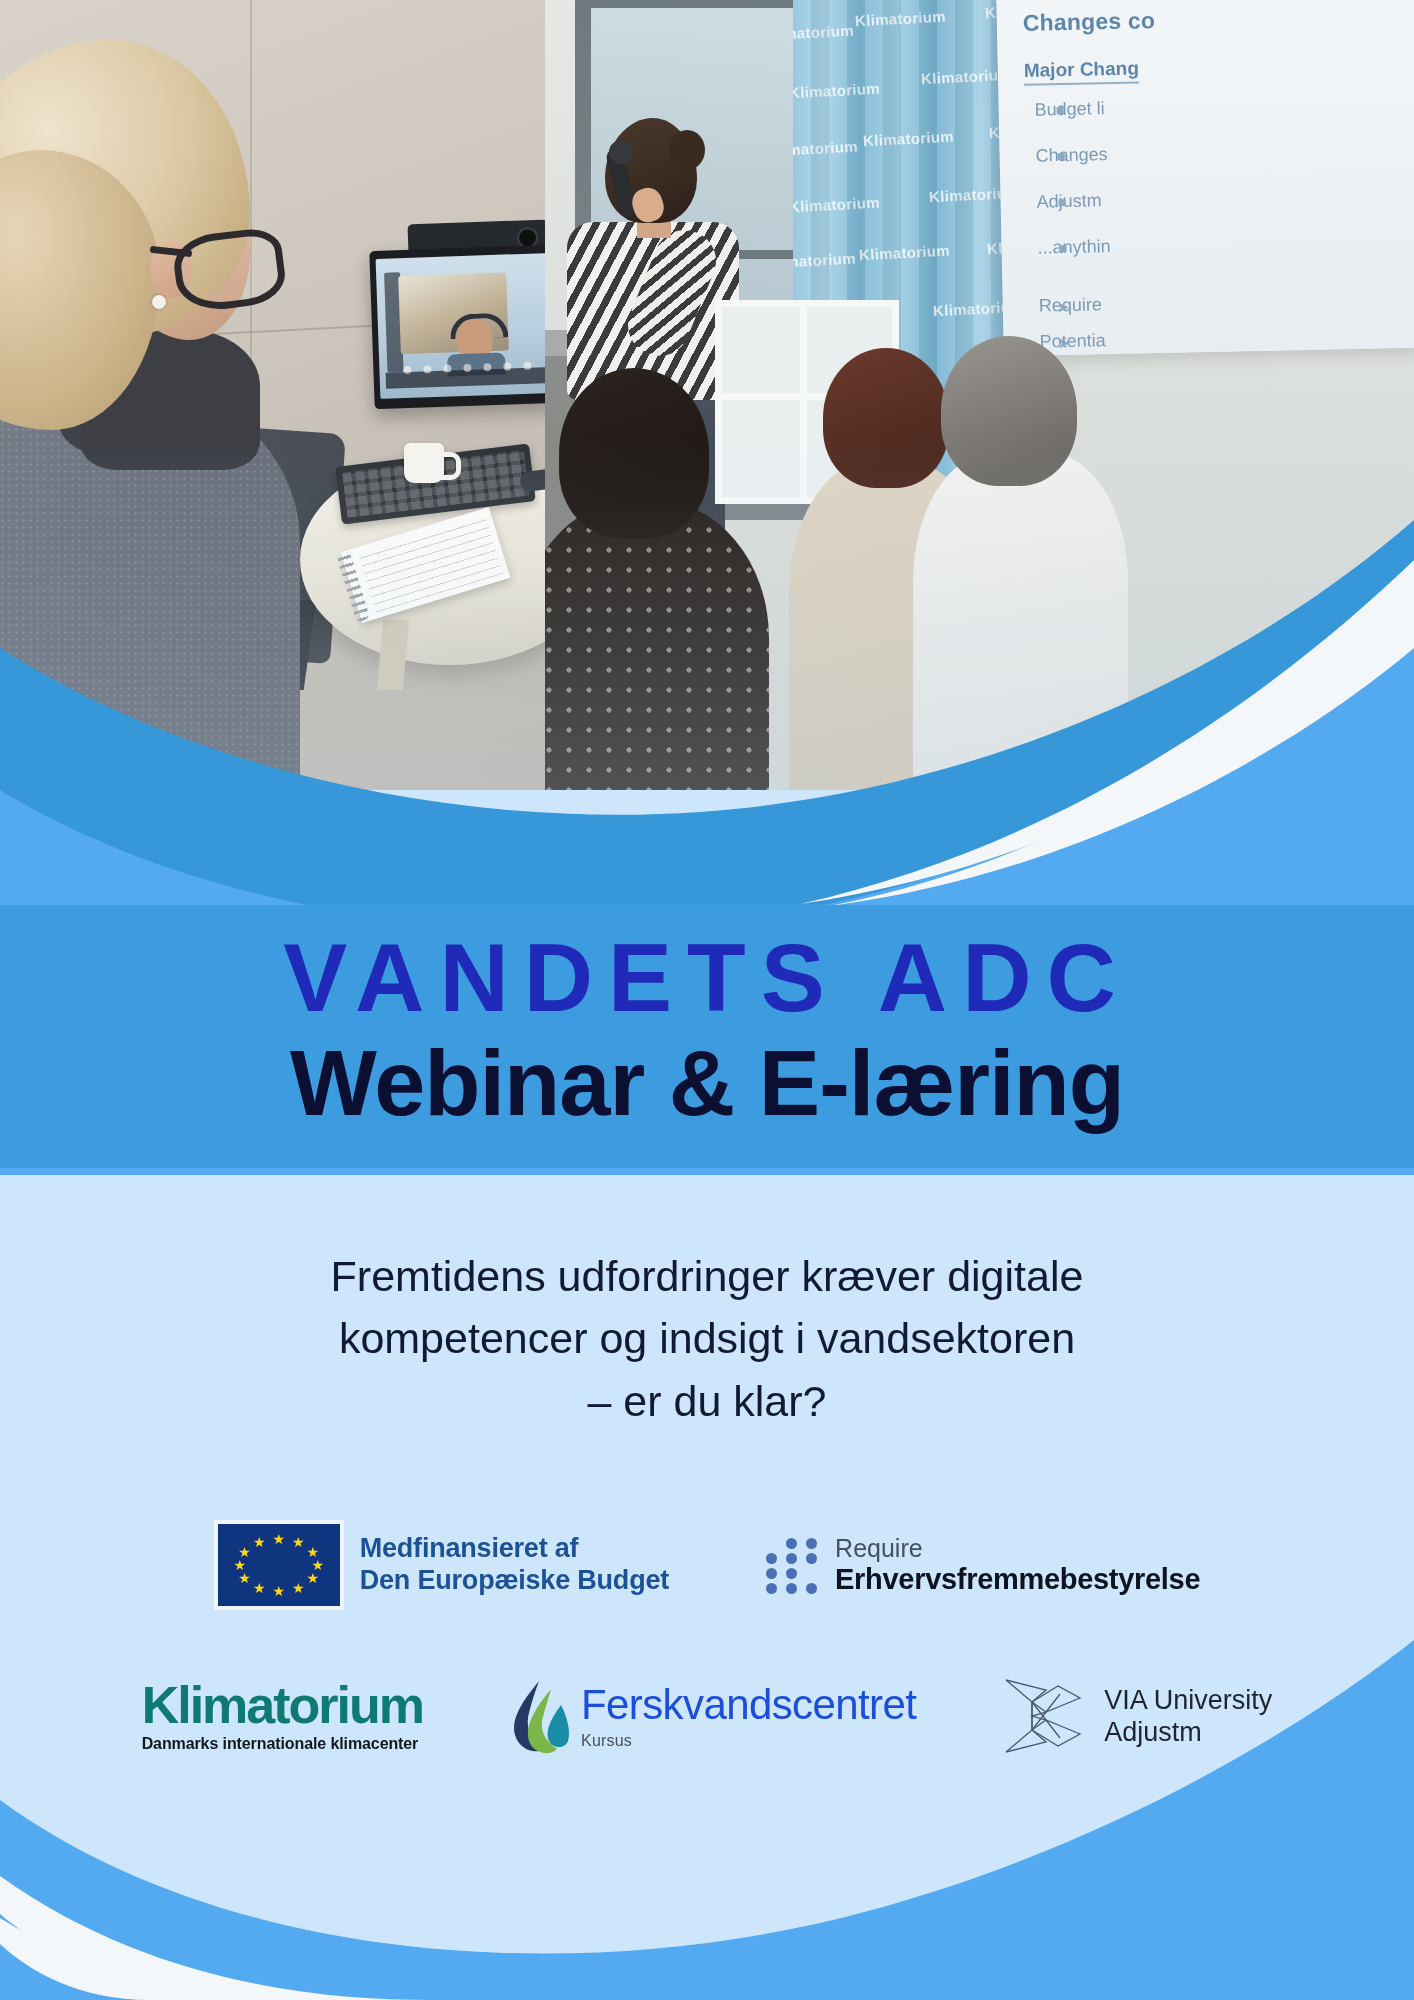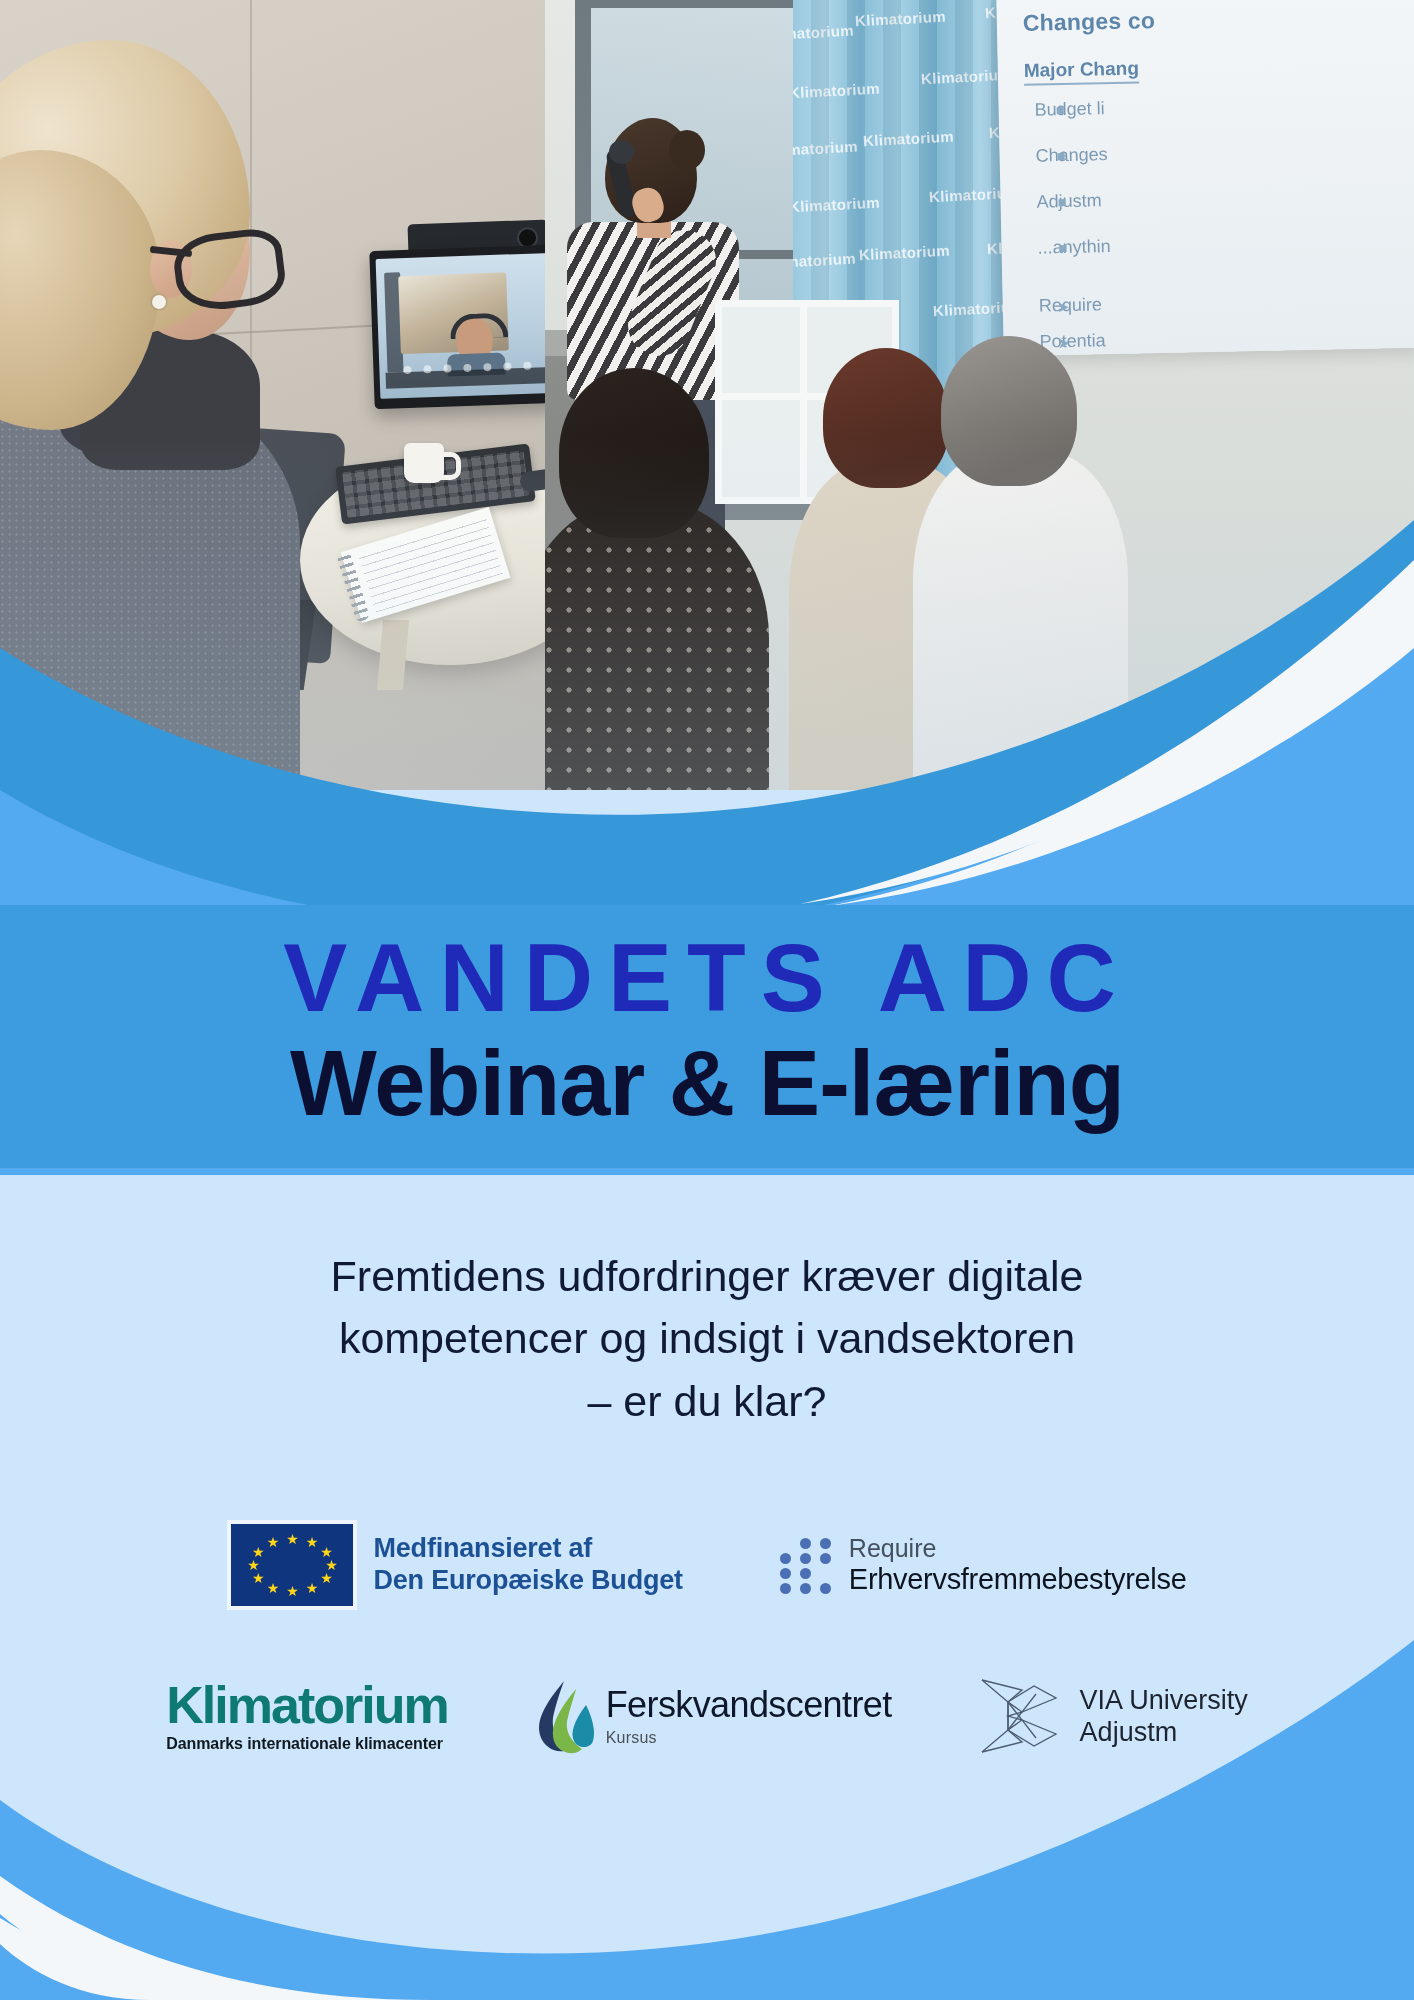--- a/index.html
+++ b/index.html
@@ -154,32 +154,32 @@
   .eu{display:flex;align-items:center;gap:16px;}
   .eu-flag{width:122px;height:82px;background:#10357f;position:relative;border:4px solid #eef5fd;}
   .eu-star{position:absolute;color:#ffd617;font-size:14px;line-height:1;transform:translate(-50%,-50%);}
   .eu-txt{color:#1c5196;font-weight:700;font-size:27px;line-height:1.18;letter-spacing:-.2px;}
 
   
   .dk{display:flex;align-items:center;gap:18px;}
   .dk-dots{width:52px;height:54px;position:relative;}
   .dk-dot{position:absolute;width:11px;height:11px;border-radius:50%;background:#4a6fb5;}
   .dk-t1{font-size:25px;color:#44505e;font-weight:400;line-height:1.15;}
-  .dk-t2{font-size:29px;color:#0d1420;font-weight:400;line-height:1.15;letter-spacing:-.3px;}
+  .dk-t2{font-size:29px;color:#0d1420;font-weight:700;line-height:1.15;letter-spacing:-.3px;}
 
   
   .klim{text-align:left;}
   .klim-name{font-size:52px;font-weight:800;color:#0f7a74;letter-spacing:-2px;line-height:.96;}
   .klim-sub{font-size:16px;font-weight:700;color:#101820;letter-spacing:-.1px;margin-top:4px;}
 
   
   .fvc{display:flex;align-items:center;gap:10px;}
   .fvc-mark{width:62px;height:76px;position:relative;}
   .fvc-txt{position:relative;}
-  .fvc-name{font-size:36px;color:#0f172a;letter-spacing:-.6px;line-height:1;}
+  .fvc-name{font-size:42px;color:#1d4ed8;letter-spacing:-.6px;line-height:1;}
   .fvc-sub{font-size:16px;color:#4a5058;letter-spacing:.2px;margin-top:6px;}
 
   
   .via{display:flex;align-items:center;gap:20px;}
   .via-mark{width:82px;height:90px;}
   .via-txt{font-size:27px;color:#1d2430;line-height:1.18;font-weight:400;}
 </style>
 </head>
 <body>
 

